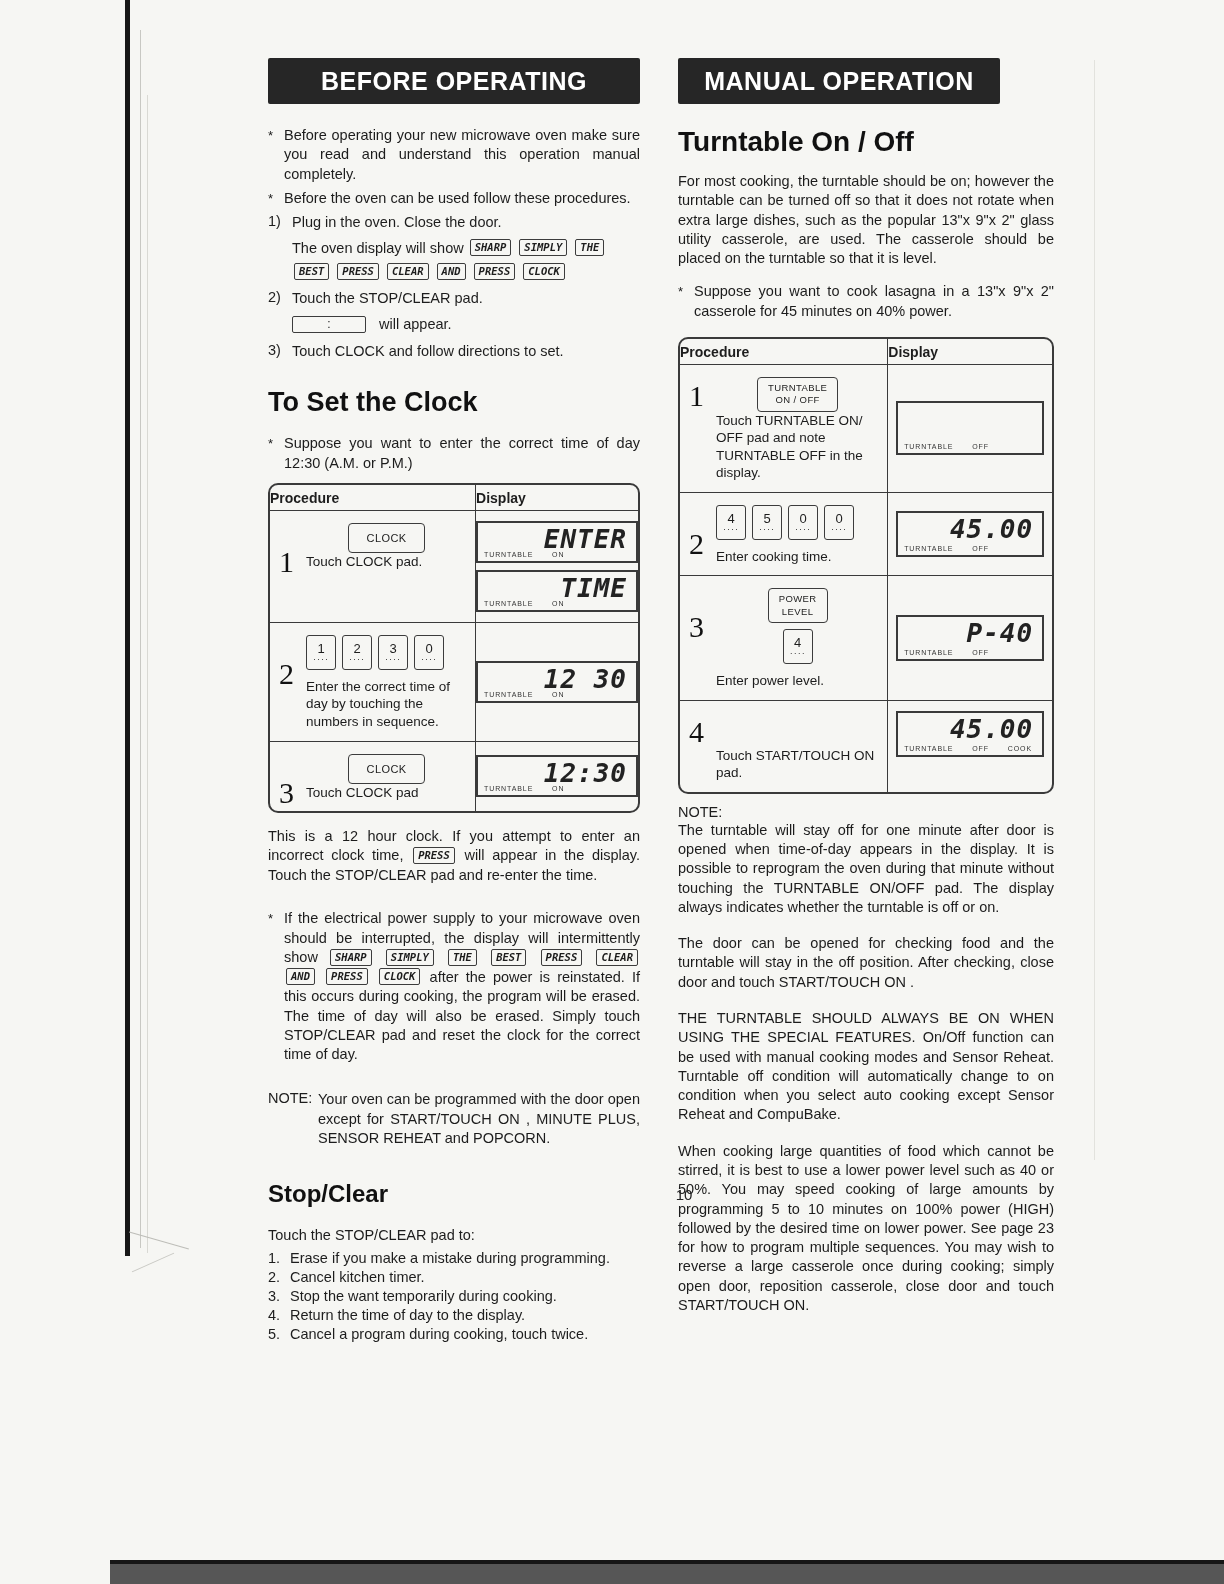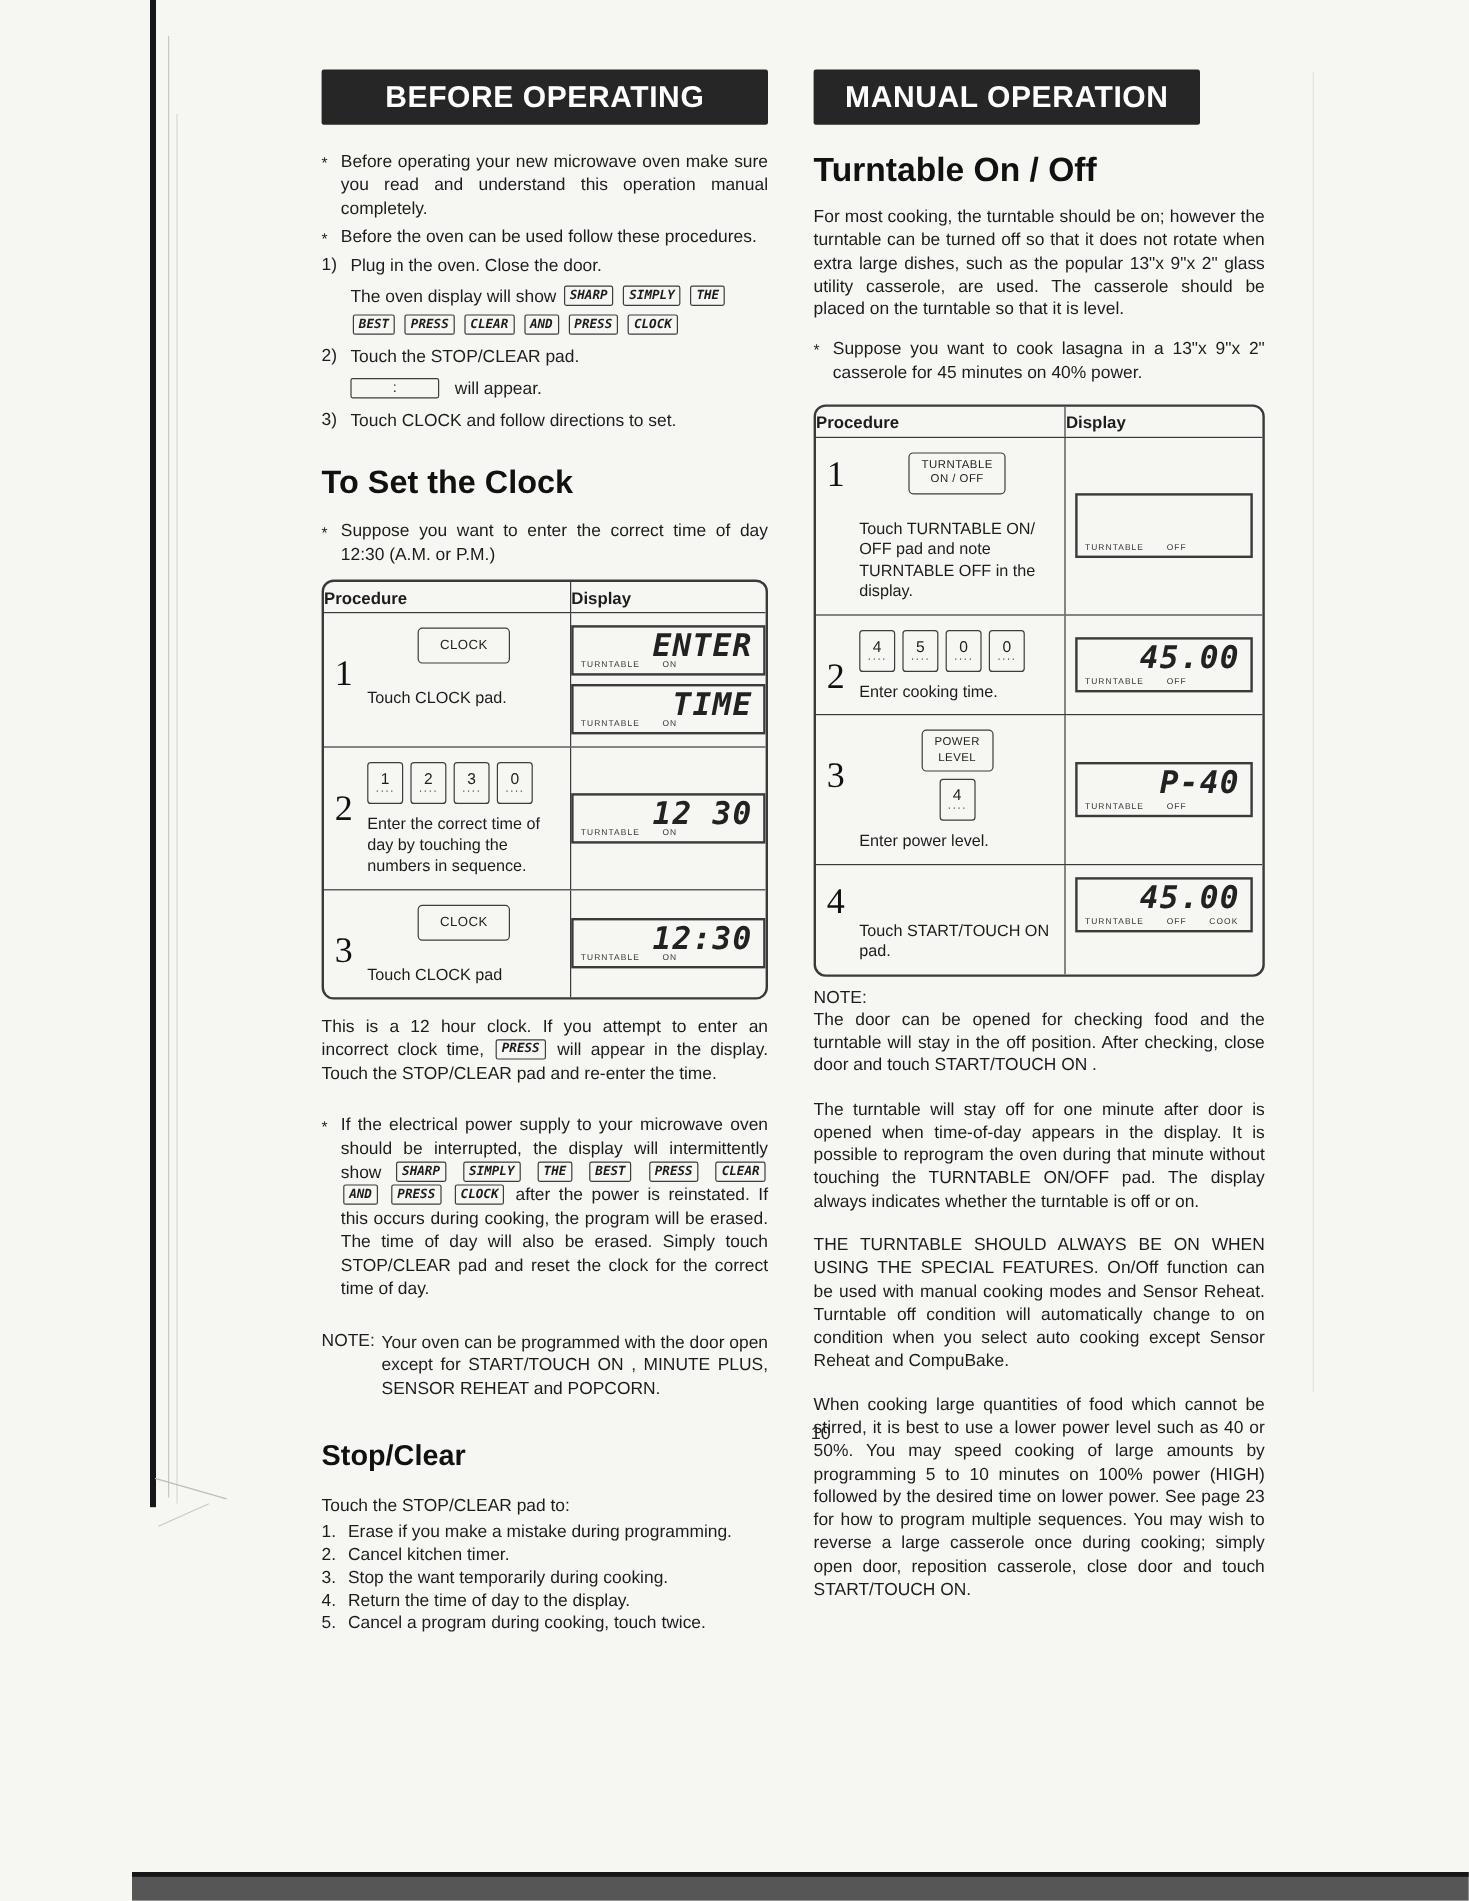--- a/index.html
+++ b/index.html
@@ -68,21 +68,21 @@
   .pt-row { border-top:1.5px solid #3a3a3a; }
   .pt-proc { border-right:1.5px solid #3a3a3a; position:relative; padding:12px 8px 10px 36px; }
   .pt-disp { padding:10px 8px; display:flex; flex-direction:column; align-items:center; justify-content:center; gap:7px; }
   .rownum { position:absolute; left:9px; top:34px; font-family:"Liberation Serif", serif; font-size:30px; color:#111; }
   .rownum.high { top:14px; }
   .pad-btn {
     display:inline-block; border:1.6px solid #3c3c3c; border-radius:4px;
     padding:8px 18px; font-size:11px; letter-spacing:0.4px; color:#222; background:transparent;
   }
   .pad-btn.two-line { padding:4px 10px; text-align:center; font-size:9.5px; line-height:1.3; }
-  .btn-row { text-align:center; margin-bottom:20px; }
+  .btn-row { text-align:center; margin-bottom:0; }
   .caption { font-size:13.5px; line-height:1.3; color:#1c1c1c; }
   .keys { display:flex; gap:6px; margin-bottom:8px; }
   .key {
     width:30px; height:35px; border:1.6px solid #3c3c3c; border-radius:3px;
     display:flex; flex-direction:column; align-items:center; justify-content:center;
   }
   .key-digit { font-size:13px; line-height:13px; }
   .key-dots::before { content:"····"; }
   .key-dots { font-size:9px; line-height:8px; letter-spacing:1px; color:#333; }
 
@@ -408,20 +408,20 @@
         <div class="disp right-size">
           <span class="lcd-val">45.00</span>
           <span class="disp-status">TURNTABLE OFF COOK</span>
         </div>
       </div>
     </div>
   </div>
 
   <div style="margin-top:10px;">
     <div class="note-head">NOTE:</div>
+    <div class="txt r-para">The turntable will stay off for one minute after door is opened when time-of-day appears in the display. It is possible to reprogram the oven during that minute without touching the TURNTABLE ON/OFF pad. The display always indicates whether the turntable is off or on.</div>
     <div class="txt r-para">The door can be opened for checking food and the turntable will stay in the off position. After checking, close door and touch START/TOUCH ON .</div>
-    <div class="txt r-para">The turntable will stay off for one minute after door is opened when time-of-day appears in the display. It is possible to reprogram the oven during that minute without touching the TURNTABLE ON/OFF pad. The display always indicates whether the turntable is off or on.</div>
     <div class="txt r-para">THE TURNTABLE SHOULD ALWAYS BE ON WHEN USING THE SPECIAL FEATURES. On/Off function can be used with manual cooking modes and Sensor Reheat. Turntable off condition will automatically change to on condition when you select auto cooking except Sensor Reheat and CompuBake.</div>
     <div class="txt r-para">When cooking large quantities of food which cannot be stirred, it is best to use a lower power level such as 40 or 50%. You may speed cooking of large amounts by programming 5 to 10 minutes on 100% power (HIGH) followed by the desired time on lower power. See page 23 for how to program multiple sequences. You may wish to reverse a large casserole once during cooking; simply open door, reposition casserole, close door and touch START/TOUCH ON.</div>
   </div>
 </div>
 
 <div class="page-number">10</div>
 
 </body></html>

